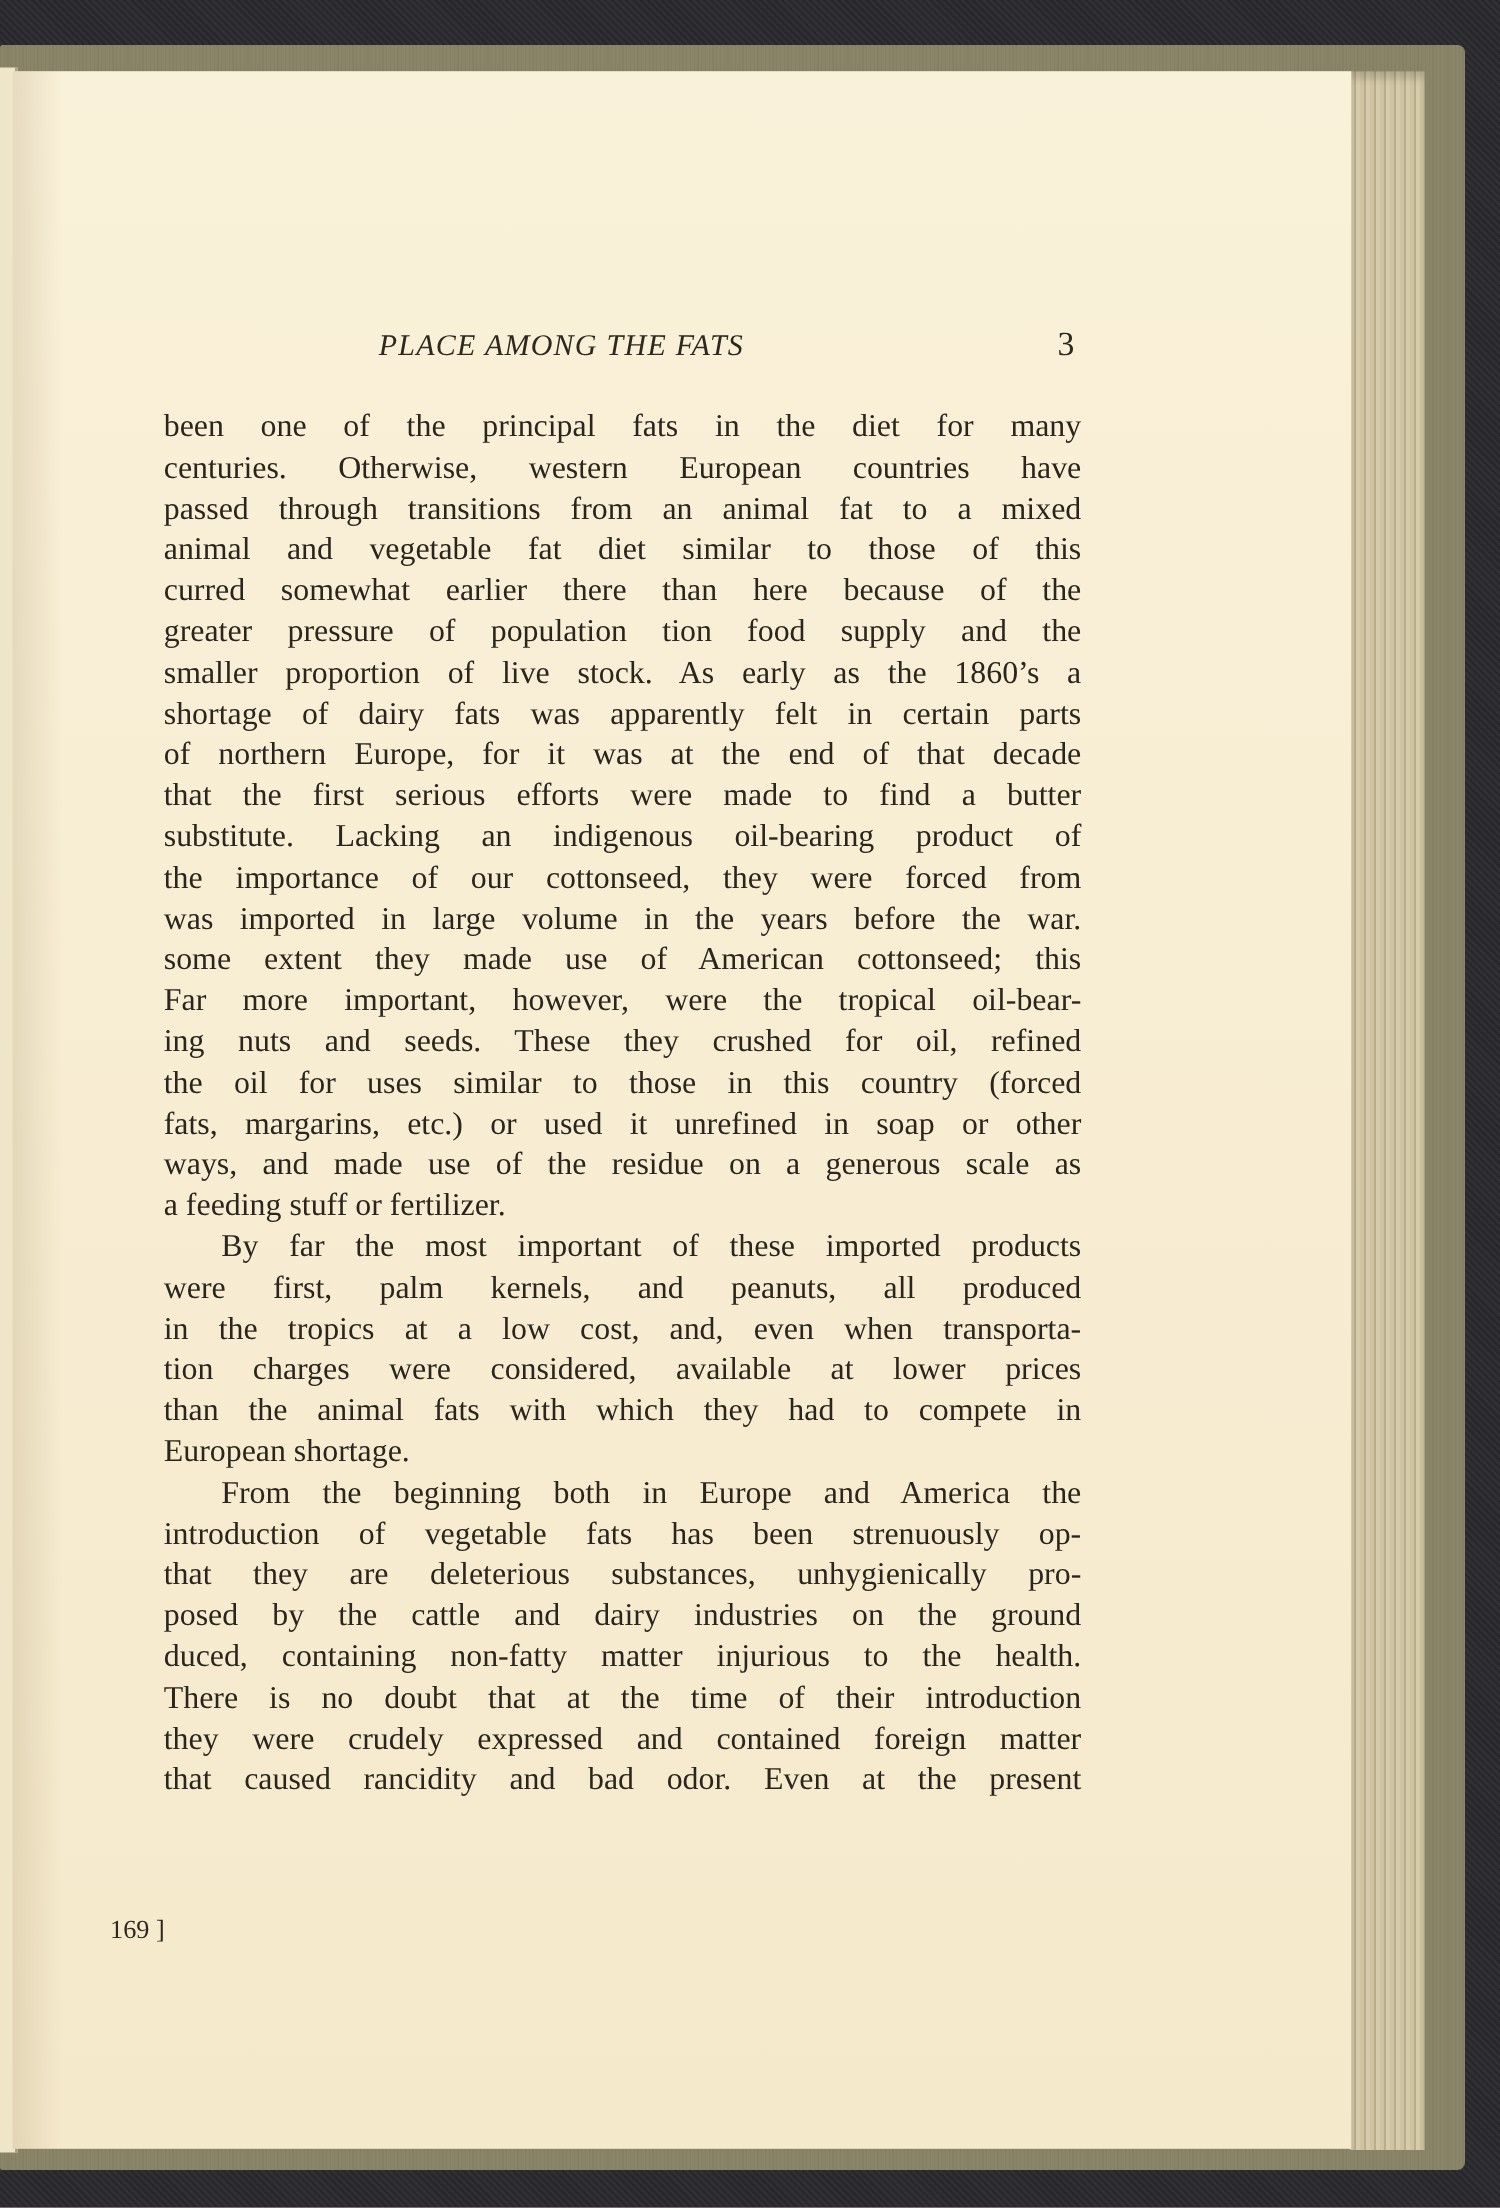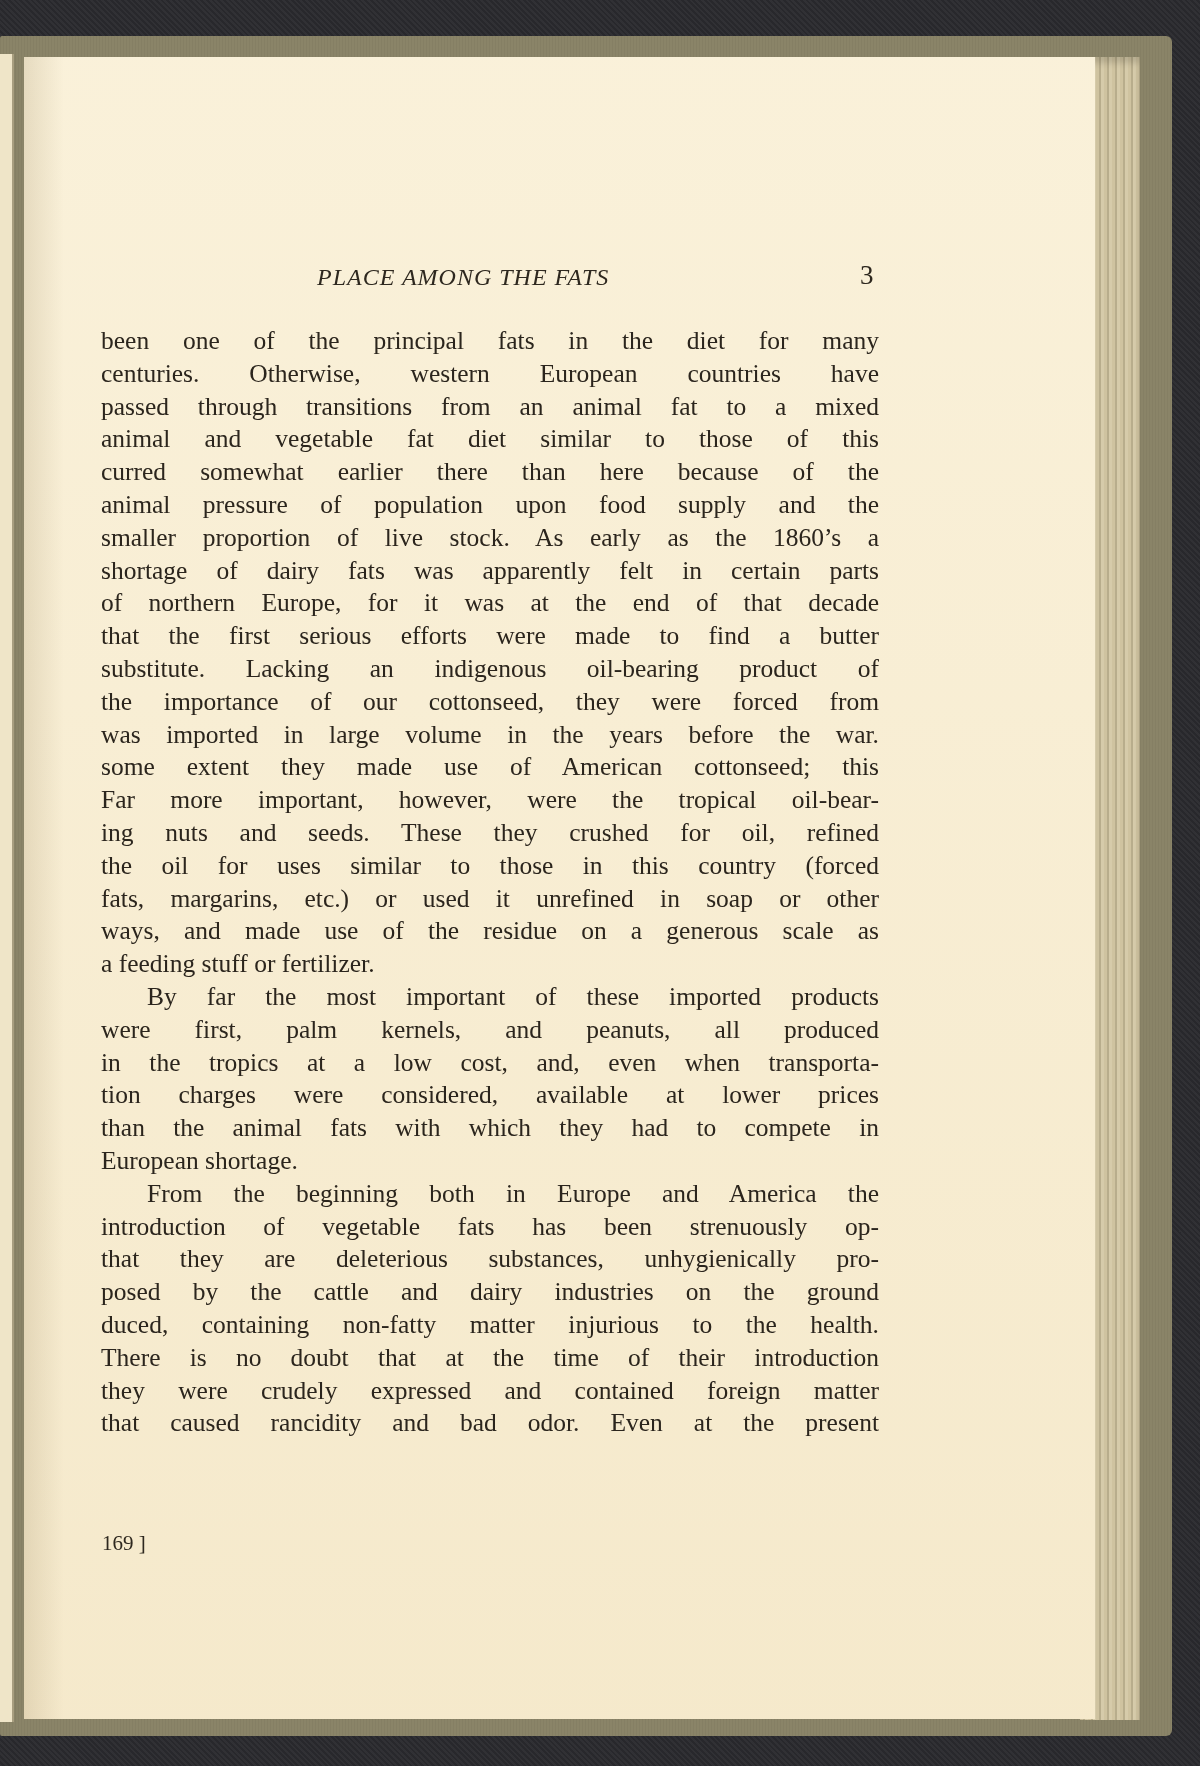--- a/index.html
+++ b/index.html
@@ -24,21 +24,21 @@
     position:absolute; left:1080px; top:57px; width:60px; height:1663px;
     background:repeating-linear-gradient(90deg,#cfc3a0 0 3px,#b8ad8c 3px 5px,#d6cbaa 5px 8px);
     box-shadow:inset 0 6px 6px rgba(0,0,0,0.15);
   }
   .left-leaf {
     position:absolute; left:0; top:54px; width:12px; height:1668px;
     background:#efe5c8;
     border-right:2px solid #a89e80;
   }
   .page {
-    position:absolute; left:24px; top:57px; width:1071px; height:1662px;
+    position:absolute; left:10px; top:57px; width:1071px; height:1662px;
     background:#f7ecd0;
     background-image:
       linear-gradient(90deg, rgba(160,140,100,0.22) 0px, rgba(160,140,100,0) 40px),
       linear-gradient(180deg, rgba(255,250,235,0.35), rgba(240,225,190,0.25));
     color:#2b251d;
     font-family:Liberation Serif, serif;
   }
   .running-head {
     position:absolute; left:0; top:207px; width:1071px; height:34px;
   }
@@ -49,20 +49,21 @@
   .page-number {
     position:absolute; left:836px; top:-4px; font-size:27px; color:#2e281f;
   }
   .body-text {
     position:absolute; left:77px; top:268px; width:778px;
   }
   .line {
     height:32.8px; line-height:32.8px; font-size:25.5px;
     text-align:justify; text-align-last:justify; white-space:nowrap;
     display:block;
+    margin-left:44px;
   }
   .line.last { text-align-last:left; }
   .line.indent { padding-left:46px; }
   .signature {
     position:absolute; left:78px; top:1474px; font-size:21px; color:#2e281f;
   }
 </style>
 </head>
 <body>
 
@@ -76,21 +77,21 @@
     <span class="running-title">PLACE AMONG THE FATS</span>
     <span class="page-number">3</span>
   </div>
 
   <div class="body-text">
     <span class="line">been one of the principal fats in the diet for many</span>
     <span class="line">centuries. Otherwise, western European countries have</span>
     <span class="line">passed through transitions from an animal fat to a mixed</span>
     <span class="line">animal and vegetable fat diet similar to those of this</span>
     <span class="line">curred somewhat earlier there than here because of the</span>
-    <span class="line">animal pressure of population upon food supply and the</span>
+    <span class="line">greater pressure of population tion food supply and the</span>
     <span class="line">smaller proportion of live stock. As early as the 1860’s a</span>
     <span class="line">shortage of dairy fats was apparently felt in certain parts</span>
     <span class="line">of northern Europe, for it was at the end of that decade</span>
     <span class="line">that the first serious efforts were made to find a butter</span>
     <span class="line">substitute. Lacking an indigenous oil-bearing product of</span>
     <span class="line">the importance of our cottonseed, they were forced from</span>
     <span class="line">was imported in large volume in the years before the war.</span>
     <span class="line">some extent they made use of American cottonseed; this</span>
     <span class="line">Far more important, however, were the tropical oil-bear-</span>
     <span class="line">ing nuts and seeds. These they crushed for oil, refined</span>

